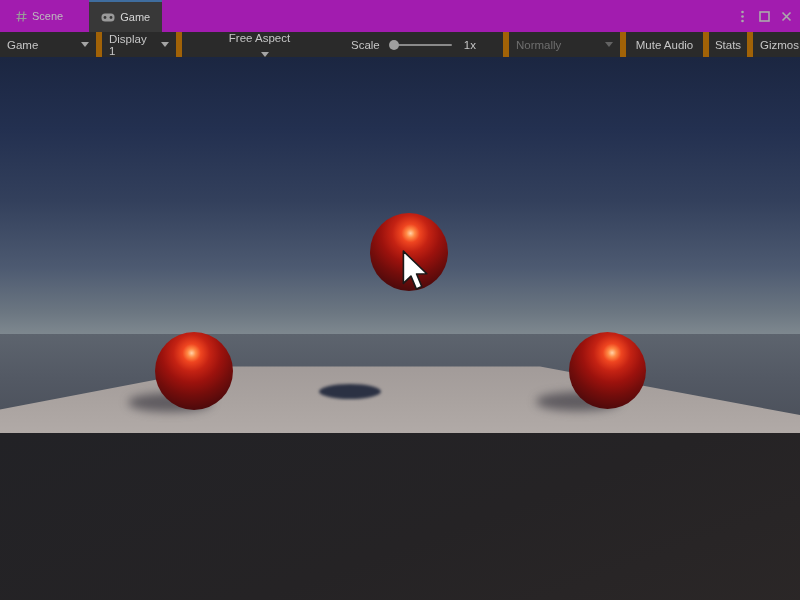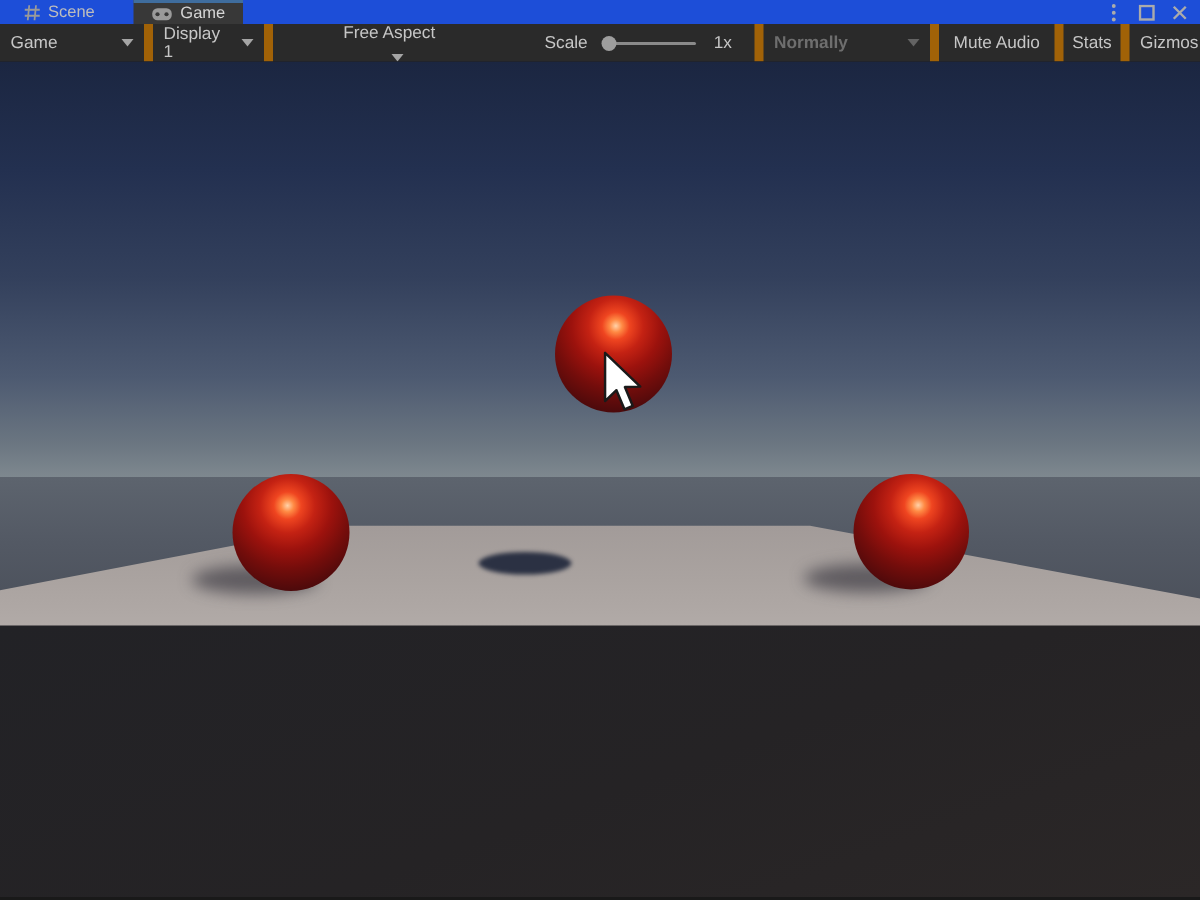--- a/index.html
+++ b/index.html
@@ -1,45 +1,45 @@
 <!DOCTYPE html>
 <html><head>
 <meta charset="utf-8">
 <style>
   * { margin:0; padding:0; box-sizing:border-box; }
   html,body { width:800px; height:600px; overflow:hidden; background:#191919;
     font-family:"Liberation Sans", sans-serif; -webkit-font-smoothing:antialiased; }
 
   
-  .tabbar { position:relative; height:16px; background:#1d4ed8; display:flex; align-items:stretch; }
+  .tabbar { position:relative; height:32px; background:#a21caf; display:flex; align-items:stretch; }
   .tab { display:flex; align-items:center; gap:5px; padding:0 12px; font-size:11px;
          color:#bdbdbd; cursor:default; }
   .tab-scene { margin-left:4px; }
   .tab-game { margin-left:14px; background:#383838; border-top:2px solid #3f6d9e; color:#d6d6d6; }
   .tab svg { display:block; }
   .win-controls { margin-left:auto; display:flex; align-items:center; gap:10px; padding-right:8px; }
   .win-btn { display:flex; align-items:center; justify-content:center; width:12px; height:14px; }
 
   
   .toolbar { height:25px; background:#2a2a2a; display:flex; align-items:stretch;
              font-size:11.5px; color:#c6c6c6; }
   .tb-item { display:flex; align-items:center; padding:0 7px; position:relative; }
   .tb-sep { border-left:6px solid #a16207; }
   .dd { justify-content:space-between; }
   .dd .arrow { width:0; height:0; border-left:4px solid transparent; border-right:4px solid transparent;
                border-top:5px solid #a5a5a5; margin-left:10px; }
   .dd-game   { width:96px; }
   .dd-display{ width:80px; }
   .dd-aspect { width:161px;flex-direction:column; }
-  .scale-group { display:flex; align-items:center; margin-left:20px; padding:0 6px; }
+  .scale-group { display:flex; align-items:center; margin-left:8px; padding:0 6px; }
   .scale-track { position:relative; width:62px; height:2px; background:#8a8a8a; margin-left:10px; border-radius:1px; }
   .scale-thumb { position:absolute; left:-1px; top:-4px; width:10px; height:10px; border-radius:50%; background:#9e9e9e; }
   .scale-value { margin-left:12px; }
   .tb-right { margin-left:auto; display:flex; align-items:stretch; }
-  .dd-playmode { width:117px; color:#6e6e6e;font-weight:bold; }
+  .dd-playmode { width:117px; color:#6e6e6e; }
   .dd-playmode .arrow { border-top-color:#636363; }
   .btn-mute { width:83px; justify-content:center;text-align:right; }
   .btn-stats{ width:44px; justify-content:center; }
   .dd-gizmos{ width:53px; padding-right:5px; }
   .dd-gizmos .arrow { margin-left:6px; }
 
   
   .viewport { position:relative; width:800px; height:557px; overflow:hidden; background:#24252a; }
   .sky { position:absolute; left:0; top:0; width:800px; height:277px;
          background:linear-gradient(180deg,#1b2641 0%,#233050 26%,#33405c 52%,#4d5a71 76%,#6b7681 92%,#7e888f 100%); }

